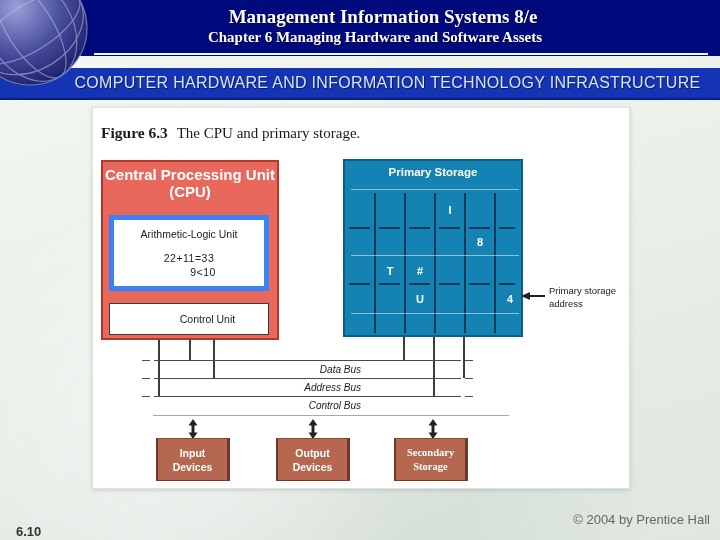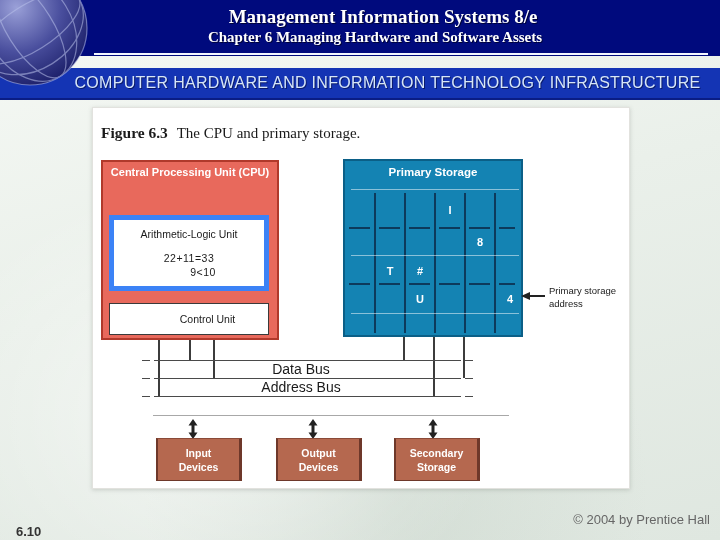--- a/index.html
+++ b/index.html
@@ -27,21 +27,21 @@
   
   .panel{position:absolute;left:92px;top:107px;width:538px;height:382px;background:#ffffff;
     border:1px solid #e2e2de;box-shadow:0 1px 4px rgba(90,100,90,0.25);box-sizing:border-box;z-index:5;}
   .panel *{position:absolute;box-sizing:border-box;}
   .fig-title{left:8px;top:16px;width:420px;font-family:"Liberation Serif",serif;color:#1a1a1a;
     font-size:15px;white-space:nowrap;position:absolute;}
   .fig-label{position:static;font-weight:bold;font-size:15.5px;}
   .fig-cap{position:static;margin-left:5px;}
   
   .cpu{left:8px;top:52px;width:178px;height:180px;background:#e8695c;border:2px solid #b0392b;}
-  .cpu-t{left:0;top:4px;width:100%;text-align:center;color:#ffffff;font-weight:bold;font-size:11px;}
+  .cpu-t{left:0;top:4px;width:100%;text-align:center;color:#ffffff;font-weight:bold;font-size:15px;}
   .alu{left:16px;top:107px;width:160px;height:76px;background:#ffffff;border:5px solid #3b82f6;}
   .alu-t{left:0;top:8px;width:100%;text-align:center;color:#1a1a1a;font-size:10.5px;}
   .alu-c1{left:0;top:32px;width:100%;text-align:center;color:#1a1a1a;font-size:10.5px;letter-spacing:0.5px;}
   .alu-c2{left:14px;top:46px;width:100%;text-align:center;color:#1a1a1a;font-size:10.5px;letter-spacing:0.5px;}
   .cu{left:16px;top:195px;width:160px;height:32px;background:#ffffff;border:1px solid #3a3a3a;}
   .cu-t{left:0;top:9px;width:100%;text-align:center;color:#1a1a1a;font-size:10.5px;padding-left:37px;}
   
   .ps{left:250px;top:51px;width:180px;height:178px;background:#1483b3;border:2px solid #0b5f87;}
   .ps-t{left:0;top:5px;width:100%;text-align:center;color:#ffffff;font-weight:bold;font-size:11.5px;}
   .ps-lline{height:1px;background:rgba(255,255,255,0.5);}
@@ -50,25 +50,25 @@
     background:repeating-linear-gradient(90deg,#0d3a5c 0 21px,transparent 21px 30px);}
   .cell{width:30px;height:16px;text-align:center;color:#ffffff;font-weight:bold;font-size:11px;line-height:16px;}
   
   .arrow-head{left:428px;top:184px;width:0;height:0;border-top:4px solid transparent;
     border-bottom:4px solid transparent;border-right:9px solid #222222;}
   .arrow-line{left:436px;top:187px;width:16px;height:2px;background:#222222;}
   .addr{left:456px;width:90px;color:#1a1a1a;font-size:9.5px;line-height:12px;}
   
   .rule{height:1px;background:#4a4a4a;}
   .rule-lt{height:1px;background:#a8a8a8;}
-  .bus-label{left:148px;width:120px;text-align:center;color:#1a1a1a;font-size:14px;line-height:13px;}
+  .bus-label{left:148px;width:120px;text-align:right;color:#1a1a1a;font-size:10px;line-height:13px;font-style:italic;}
   .conn{width:2px;background:#3c3c3c;}
   .varrow{width:10px;height:20px;}
   
-  .dev{top:330px;width:86px;height:43px;background:#b5684f;border-left:2px solid #6e382a;
+  .dev{top:330px;width:74px;height:43px;background:#b5684f;border-left:2px solid #6e382a;
     border-right:3px solid #6e382a;border-bottom:1px solid #6e382a;border-top:1px solid #8a4a38;
     color:#ffffff;font-weight:bold;font-size:10.5px;text-align:center;padding-top:7px;line-height:14px;}
   .dev div{position:static;}
   
   .pg{position:absolute;left:16px;top:524px;font-size:13px;font-weight:bold;color:#333333;z-index:2;}
   .cr{position:absolute;right:10px;top:512px;font-size:13px;color:#666666;z-index:2;}
 </style>
 </head>
 <body>
 
@@ -158,40 +158,41 @@
     <div class="rule" style="left:49px;top:270px;width:8px;"></div>
     <div class="rule" style="left:61px;top:270px;width:307px;"></div>
     <div class="rule" style="left:372px;top:270px;width:8px;"></div>
     <div class="rule" style="left:49px;top:288px;width:8px;"></div>
     <div class="rule" style="left:61px;top:288px;width:307px;"></div>
     <div class="rule" style="left:372px;top:288px;width:8px;"></div>
     <div class="rule-lt" style="left:60px;top:307px;width:356px;"></div>
 
     <div class="bus-label" style="top:255px;">Data Bus</div>
     <div class="bus-label" style="top:273px;">Address Bus</div>
+    <div class="bus-label" style="top:291px;">Control Bus</div>
 
     <svg class="varrow" style="left:95px;top:311px;" viewBox="0 0 10 20">
       <path d="M5 0 L9.5 6.5 L6.5 6.5 L6.5 13.5 L9.5 13.5 L5 20 L0.5 13.5 L3.5 13.5 L3.5 6.5 L0.5 6.5 Z" fill="#222"></path>
     </svg>
     <svg class="varrow" style="left:215px;top:311px;" viewBox="0 0 10 20">
       <path d="M5 0 L9.5 6.5 L6.5 6.5 L6.5 13.5 L9.5 13.5 L5 20 L0.5 13.5 L3.5 13.5 L3.5 6.5 L0.5 6.5 Z" fill="#222"></path>
     </svg>
     <svg class="varrow" style="left:335px;top:311px;" viewBox="0 0 10 20">
       <path d="M5 0 L9.5 6.5 L6.5 6.5 L6.5 13.5 L9.5 13.5 L5 20 L0.5 13.5 L3.5 13.5 L3.5 6.5 L0.5 6.5 Z" fill="#222"></path>
     </svg>
 
     <div class="dev" style="left:63px;">
       <div>Input</div>
       <div>Devices</div>
     </div>
     <div class="dev" style="left:183px;">
       <div>Output</div>
       <div>Devices</div>
     </div>
-    <div class="dev" style="left:301px;">
+    <div class="dev" style="left:301px;font-family:Liberation Serif, serif;">
       <div>Secondary</div>
       <div>Storage</div>
     </div>
 
   </div>
 
   <div class="pg">6.10</div>
   <div class="cr">© 2004 by Prentice Hall</div>
 
 </div>

